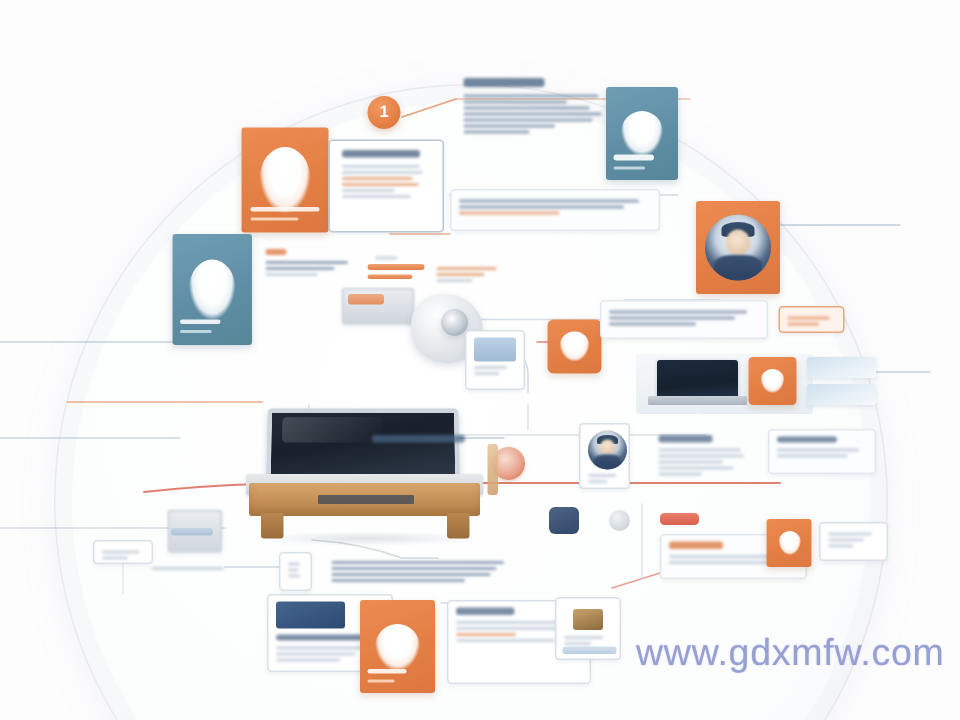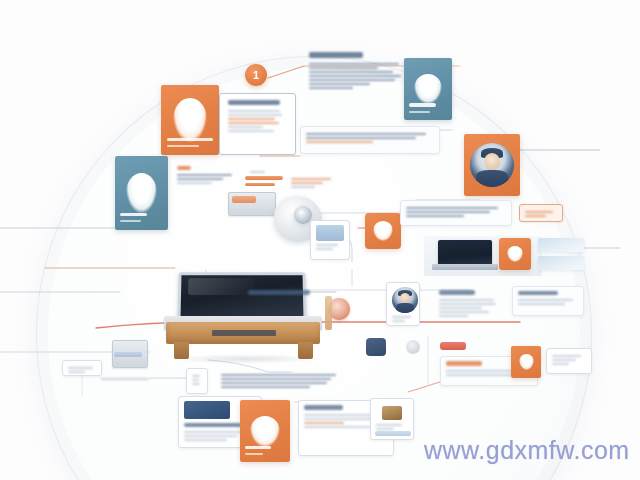--- a/index.html
+++ b/index.html
@@ -136,21 +136,21 @@
   .badge{
     position:absolute;border-radius:50%;
     background:radial-gradient(circle at 38% 32%,#f29a63,#e47f44 62%,#d56f34 100%);
     box-shadow:0 2px 5px rgba(170,110,60,.3);
     display:flex;align-items:center;justify-content:center;
     color:#fff;font-weight:bold;
   }
 
   
   #watermark{
-    position:absolute;left:424px;top:436px;
+    position:absolute;left:424px;top:421px;
     font-size:25px;letter-spacing:.5px;
     color:#8f98cf;opacity:.92;
     font-family:"Liberation Sans", sans-serif;
     text-shadow:0 0 1px rgba(140,150,205,.5);
     white-space:nowrap;
   }
 
   .chip{position:absolute;border-radius:2px;}
   .chip.o{background:linear-gradient(180deg,#f0a072,#e2804a);}
   .chip.r{background:linear-gradient(180deg,#e97f6e,#d9604c);}

